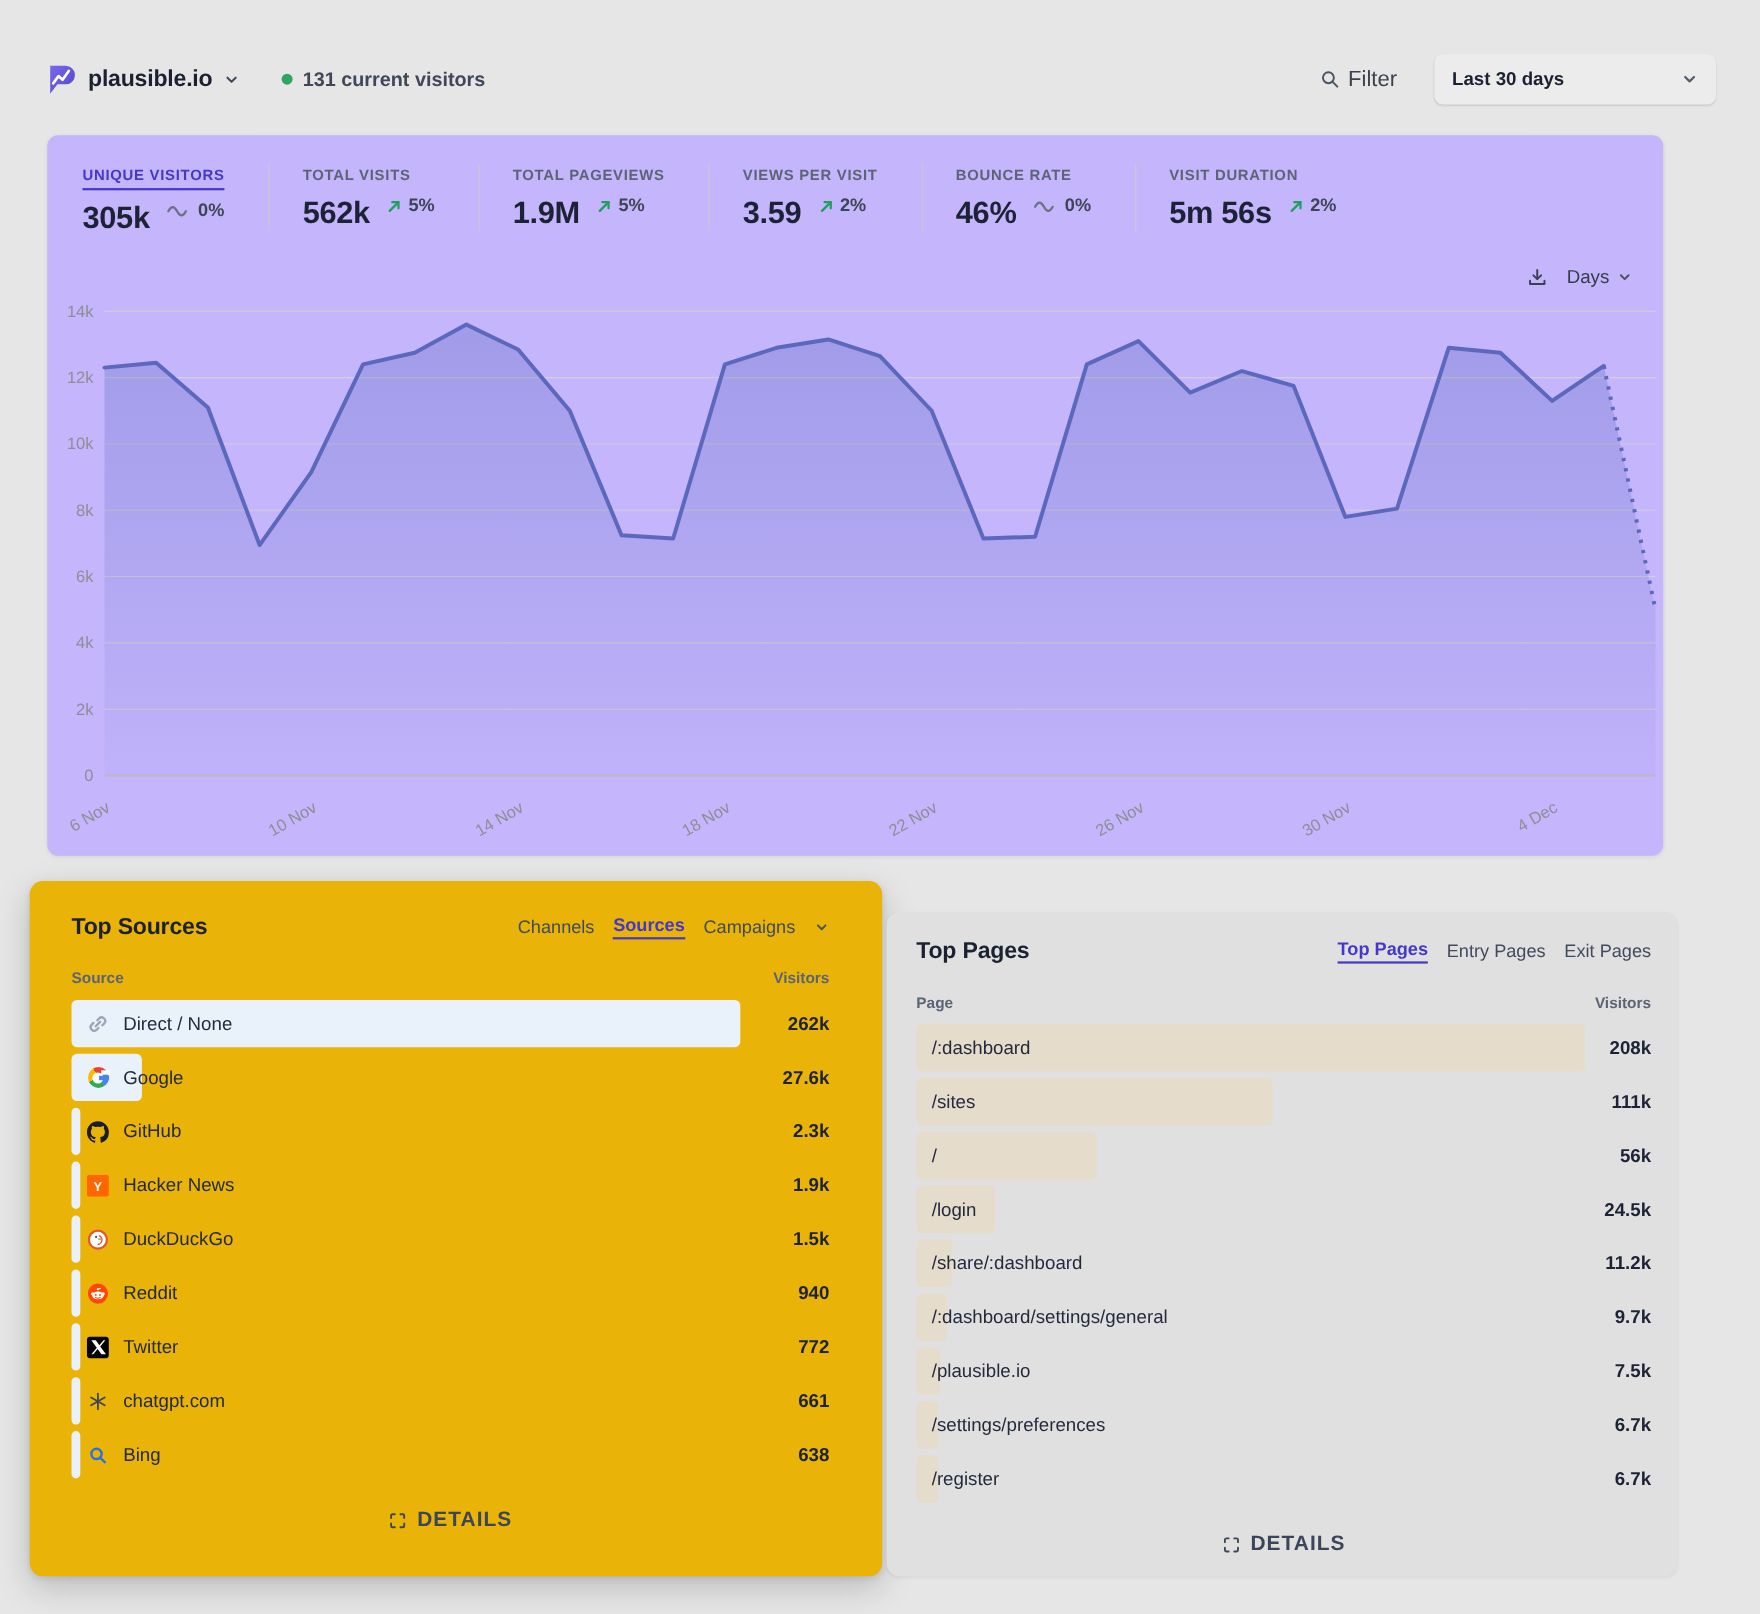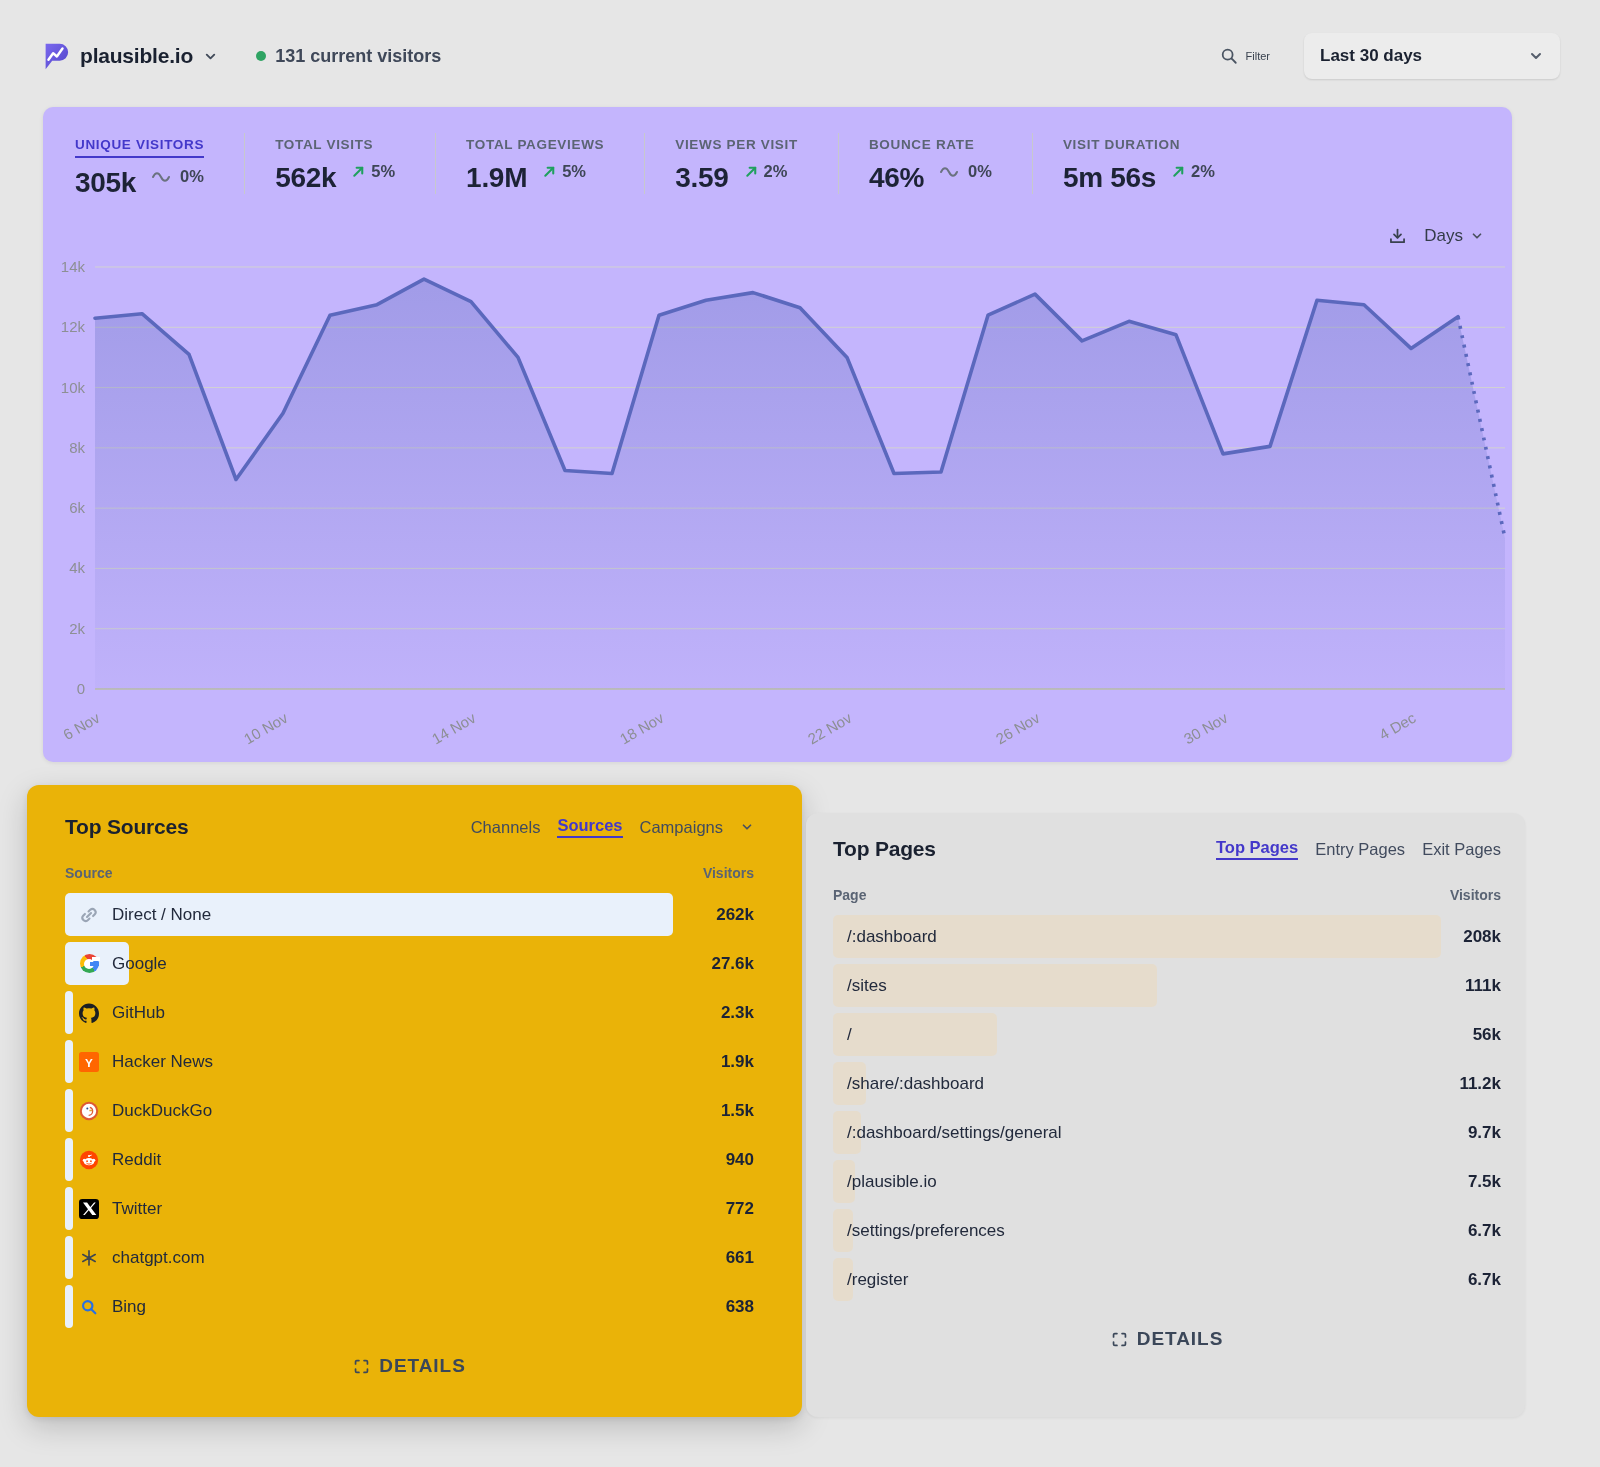--- a/index.html
+++ b/index.html
@@ -1,28 +1,28 @@
 <!DOCTYPE html>
 <html style="--accent: #4338ca; --chart-line: #5b68bd; --green: #1fa05e; --muted-change: #6b7280; --sources-bar: #e9f1fb; --pages-bar: #e6dccc; --live-dot: #2fa463; --page-bg: #e6e6e6; --card-bg: #e0e0e0; --spotlight-card-bg: #fcfcfd;"><head>
 <meta charset="utf-8">
 <style>
   html,body{margin:0;padding:0;width:1600px;height:1467px;background:#e6e6e6;
     font-family:"Liberation Sans",sans-serif;color:#1d2436;-webkit-font-smoothing:antialiased;overflow:hidden;}
   .page{width:1600px;height:1467px;position:relative;}
   
-  .topbar{margin:0 40px;padding-top:32px;height:48px;display:flex;align-items:center;justify-content:space-between;}
+  .topbar{margin:0 40px;padding-top:48px;height:48px;display:flex;align-items:center;justify-content:space-between;}
   .site-switcher{display:flex;align-items:center;gap:10px;cursor:pointer;}
   .logo{width:30px;height:30px;display:block;}
   .site-name{font-size:21px;font-weight:700;color:#1a2130;letter-spacing:-.2px;}
   .chev{width:15px;height:15px;color:#424b5a;}
   .live{display:flex;align-items:center;gap:9px;margin-left:38px;}
   .live-dot{width:10px;height:10px;border-radius:50%;background:var(--live-dot);}
   .live-label{font-size:18px;font-weight:600;color:#3f4859;}
   .topbar-right{margin-left:auto;display:flex;align-items:center;gap:34px;}
-  .filter-btn{display:flex;align-items:center;gap:8px;font-size:11px;color:#39424f;cursor:pointer;}
+  .filter-btn{display:flex;align-items:center;gap:8px;font-size:20px;color:#39424f;cursor:pointer;}
   .filter-btn svg{width:18px;height:18px;color:#4a5462;}
   .daterange{width:256px;height:46px;background:#ececec;border-radius:8px;box-shadow:0 1px 2px rgba(0,0,0,.12);
     display:flex;align-items:center;justify-content:space-between;padding:0 16px;box-sizing:border-box;cursor:pointer;}
   .daterange .dr-label{font-size:17px;font-weight:600;color:#1a2130;}
   .daterange .chev{width:16px;height:16px;color:#555e6c;}
   
   .top-card{width:1469px;height:655px;margin:27px 0 0 43px;background:#c4b5fd;border-radius:10px;
     box-shadow:0 1px 4px rgba(0,0,0,.08);box-sizing:border-box;padding-top:26px;overflow:hidden;}
   .stats-row{display:flex;align-items:flex-start;padding:0 0 0 32px;height:84px;}
   .stat{padding:2px 40px 0 30px;border-left:1px solid #c7c9cd;cursor:pointer;}
@@ -404,20 +404,25 @@
             <span class="bar" style="width:324px"></span>
             <span class="rname">/sites</span>
             <span class="rval">111k</span>
           </div>
           <div class="row">
             <span class="bar" style="width:164px"></span>
             <span class="rname">/</span>
             <span class="rval">56k</span>
           </div>
           <div class="row">
+            <span class="bar" style="width:72px"></span>
+            <span class="rname">/login</span>
+            <span class="rval">24.5k</span>
+          </div>
+          <div class="row">
             <span class="bar" style="width:33px"></span>
             <span class="rname">/share/:dashboard</span>
             <span class="rval">11.2k</span>
           </div>
           <div class="row">
             <span class="bar" style="width:28px"></span>
             <span class="rname">/:dashboard/settings/general</span>
             <span class="rval">9.7k</span>
           </div>
           <div class="row">

